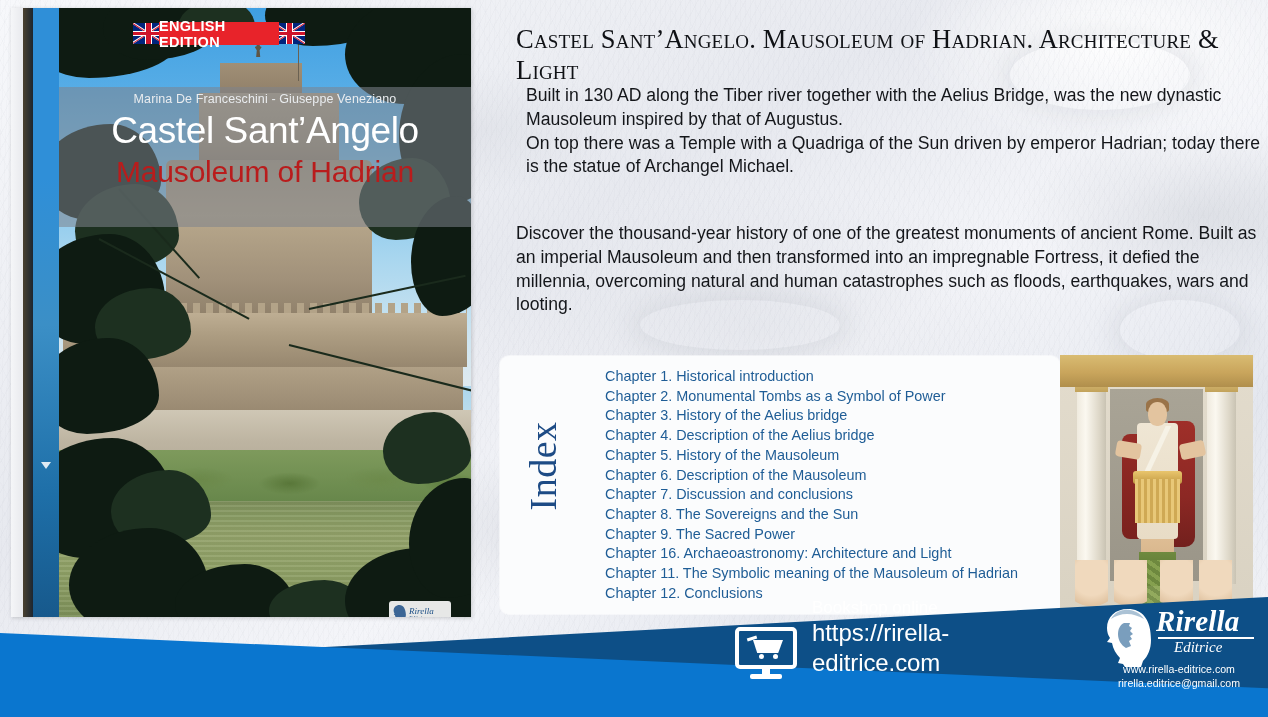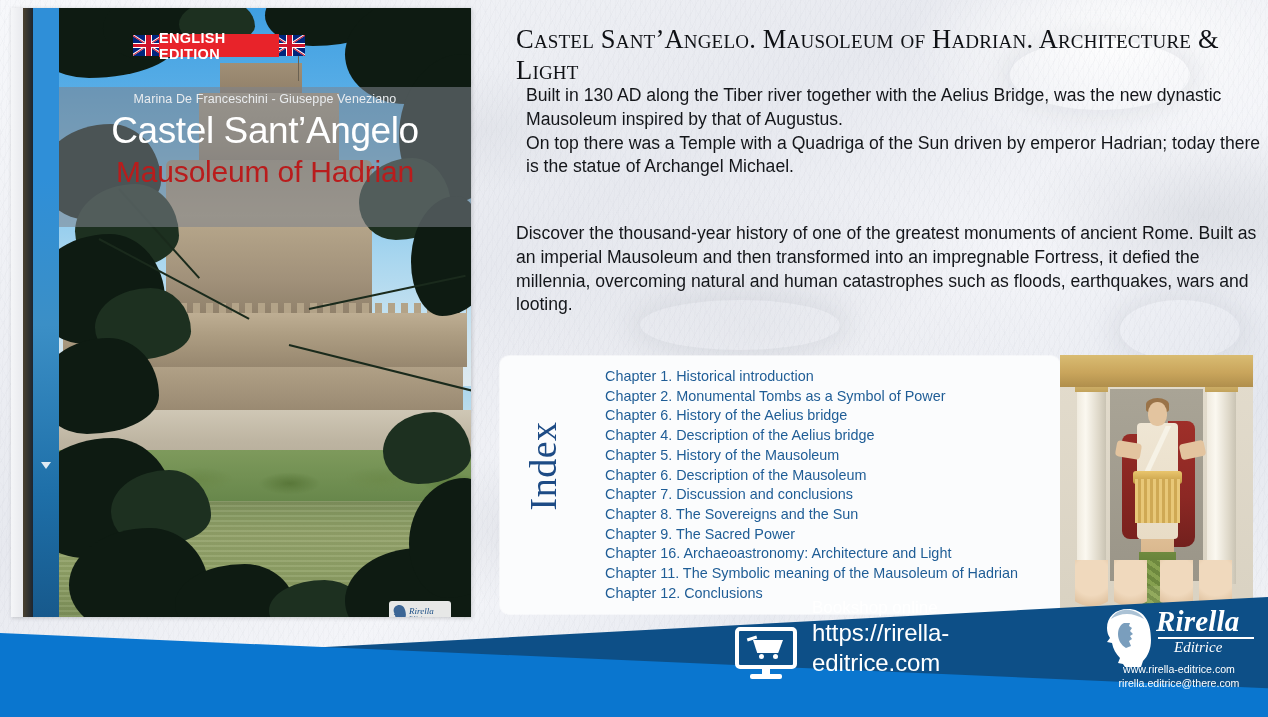--- a/index.html
+++ b/index.html
@@ -94,21 +94,21 @@
   .arch { position:absolute; bottom:0; background:#6e7a6a; border-radius:50% 50% 0 0 / 85% 85% 0 0; }
   .arch.a1{ left:4%; width:17%; height:62%; }
   .arch.a2{ left:24%; width:8%;  height:40%; }
   
   .leaf { position:absolute; background:#16251a; border-radius:58% 42% 60% 40% / 55% 60% 40% 45%; }
   .leaf.dk{ background:#0e1b12; }
   .leaf.md{ background:#1d3020; }
   .branch { position:absolute; background:#1a2a1c; transform-origin:left center; }
 
   
-  .eng-badge{ position:absolute; left:122px; top:24px; width:172px; height:27px;
+  .eng-badge{ position:absolute; left:122px; top:12px; width:172px; height:27px;
       display:flex; align-items:center; }
   .ukflag{ width:31px; height:21px; position:relative; overflow:hidden; flex:0 0 auto;
       background:#00247d; }
   .ukflag .d1,.ukflag .d2{ position:absolute; left:-18%; top:45%; width:136%; height:11%; background:#fff; }
   .ukflag .d1{ transform:rotate(33deg);} .ukflag .d2{ transform:rotate(-33deg);}
   .ukflag .d3,.ukflag .d4{ position:absolute; left:-18%; top:47.5%; width:136%; height:6%; background:#cf142b; }
   .ukflag .d3{ transform:rotate(33deg);} .ukflag .d4{ transform:rotate(-33deg);}
   .ukflag .cv{ position:absolute; left:0; top:38%; width:100%; height:24%; background:#fff; }
   .ukflag .ch{ position:absolute; left:38%; top:0; width:24%; height:100%; background:#fff; }
   .ukflag .cv2{ position:absolute; left:0; top:43%; width:100%; height:14%; background:#cf142b; }
@@ -355,21 +355,21 @@
   <div id="right">
     <div class="headline">Castel Sant’Angelo. Mausoleum of Hadrian. Architecture &amp; Light</div>
     <div class="para" id="p1">Built in 130 AD along the Tiber river together with the Aelius Bridge, was the new dynastic Mausoleum inspired by that of Augustus.<br>On top there was a Temple with a Quadriga of the Sun driven by emperor Hadrian; today there is the statue of Archangel Michael.</div>
     <div class="para" id="p2">Discover the thousand-year history of one of the greatest monuments of ancient Rome. Built as an imperial Mausoleum and then transformed into an impregnable Fortress, it defied the millennia, overcoming natural and human catastrophes such as floods, earthquakes, wars and looting.</div>
 
     <div class="index-panel">
       <div class="index-word">Index</div>
       <ul class="chapters">
         <li>Chapter 1. Historical introduction</li>
         <li>Chapter 2. Monumental Tombs as a Symbol of Power</li>
-        <li>Chapter 6. History of the Aelius bridge</li>
+        <li>Chapter 3. History of the Aelius bridge</li>
         <li>Chapter 4. Description of the Aelius bridge</li>
         <li>Chapter 5. History of the Mausoleum</li>
         <li>Chapter 6. Description of the Mausoleum</li>
         <li>Chapter 7. Discussion and conclusions</li>
         <li>Chapter 8. The Sovereigns and the Sun</li>
         <li>Chapter 9. The Sacred Power</li>
         <li>Chapter 16. Archaeoastronomy: Architecture and Light</li>
         <li>Chapter 11. The Symbolic meaning of the Mausoleum of Hadrian</li>
         <li>Chapter 12. Conclusions</li>
       </ul>
@@ -432,18 +432,18 @@
           <path d="M9 12c4-7 11-10 19-9 6 1 11 4 14 9-5-3-11-5-17-5s-12 2-16 5z" fill="#0d4f87" opacity=".35"></path>
         </svg>
       </div>
       <div class="logo-name">
         <div class="logo-r1">Rirella</div>
         <div class="logo-rule"></div>
         <div class="logo-r2">Editrice</div>
       </div>
       <div class="logo-contact">
         <div>www.rirella-editrice.com</div>
-        <div>rirella.editrice@there.com</div>
+        <div>rirella.editrice@gmail.com</div>
       </div>
     </div>
   </div>
 
 </div>
 
 </body></html>

